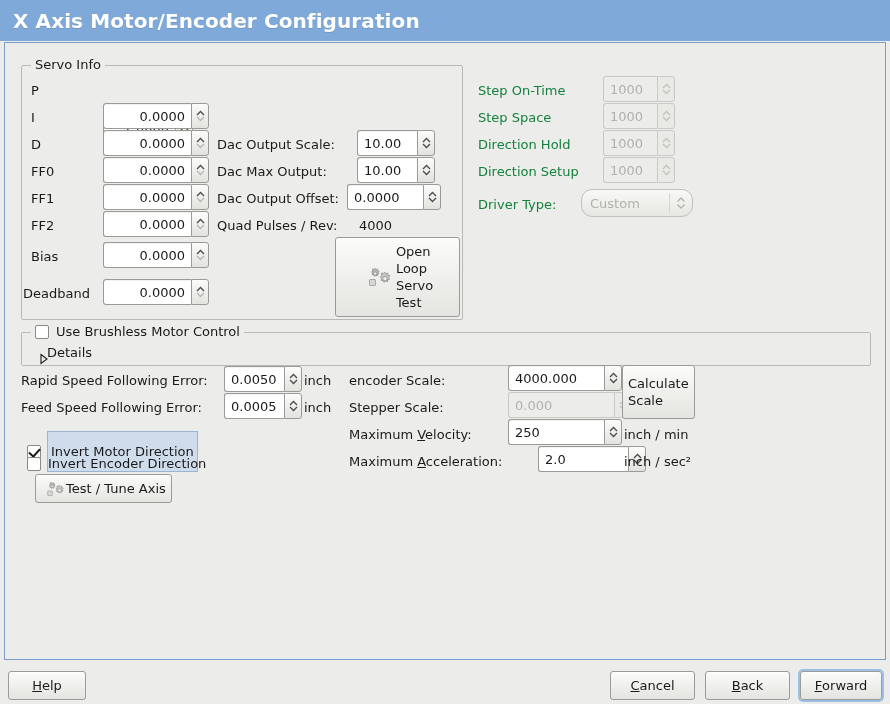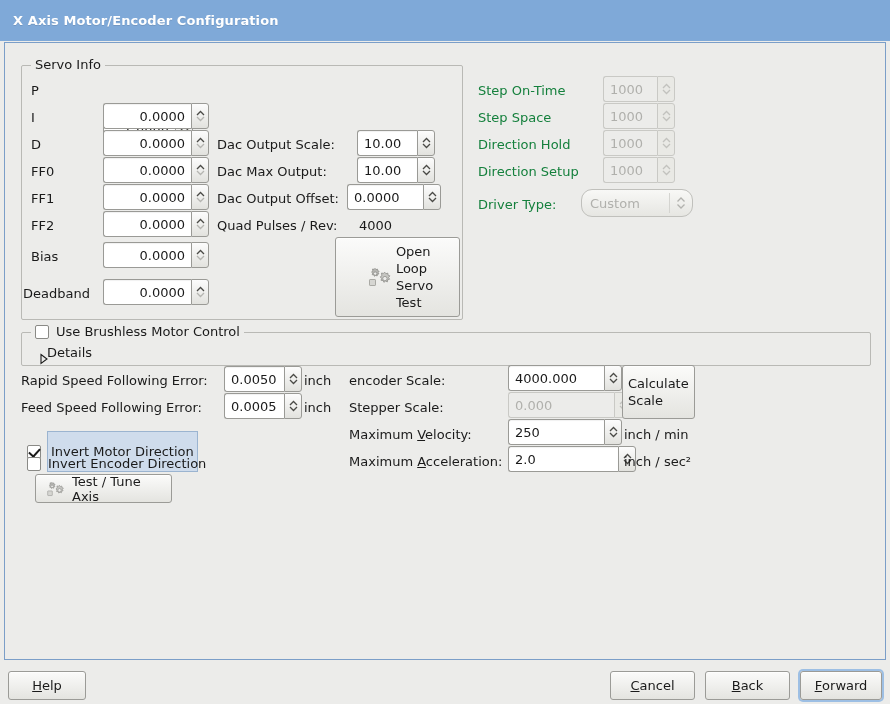--- a/index.html
+++ b/index.html
@@ -14,21 +14,21 @@
   }
   #root { position: relative; width: 890px; height: 704px; background: #ececea; }
 
   
   .titlebar {
     position: absolute; left: 0; top: 0; width: 890px; height: 41px;
     background: #7fa9d8;
     display: flex; align-items: center;
   }
   .titlebar .title {
-    color: #ffffff; font-size: 13px; font-weight: bold;
+    color: #ffffff; font-size: 20px; font-weight: bold;
     padding-left: 13px; letter-spacing: 0.1px;
     text-shadow: 0 1px 0 rgba(0,0,0,0.10);
   }
 
   
   .content {
     position: absolute; left: 4px; top: 42px;
     width: 882px; height: 618px;
     background: #ececea;
     border: 1px solid #7b9ec8;
@@ -97,21 +97,21 @@
     border: 1px solid #9b9b97;
     border-radius: 3px;
     display: flex; align-items: center; justify-content: center;
     font-size: 13px; color: #1a1a1a;
     cursor: default;
     box-shadow: 0 1px 0 rgba(255,255,255,0.7) inset;
   }
   .btn.focus { box-shadow: 0 0 0 2px #9dbfe4, 0 1px 0 rgba(255,255,255,0.7) inset; }
   .btn u { text-decoration: underline; }
 
-  .btn.iconbtn { justify-content: flex-start; padding-left: 8px; gap: 6px; }
+  .btn.iconbtn { justify-content: flex-start; padding-left: 8px; }
   .stackbtn { flex-direction: row; align-items: center; }
   .stackbtn .txt { display: flex; flex-direction: column; align-items: flex-start; line-height: 17px; }
 
   
   .cb { position: absolute; display: flex; align-items: center; gap: 7px; }
   .cb .box {
     width: 14px; height: 14px; flex: 0 0 14px;
     background: #ffffff; border: 1px solid #8a8a86; border-radius: 2px;
     position: relative;
   }
@@ -568,21 +568,21 @@
               <path d="M1 1 L4.5 4.5 L8 1" fill="none" stroke="#4a4a46" stroke-width="1.3"></path>
             </svg>
           </span>
       </div>
     </div>
     <div class="lbl" style="left:619px; top:384px;">inch / min</div>
 
     <div class="lbl" style="left:344px; top:411px;">
       <span>Maximum </span><u>A</u><span>cceleration:</span>
     </div>
-    <div class="spin" style="left:503px; top:403px; width:128px;">
+    <div class="spin" style="left:533px; top:403px; width:108px;">
       <div class="entry">2.0</div>
       <div class="btns">
         <span class="ar">
             <svg width="9" height="6" viewBox="0 0 9 6">
               <path d="M1 5 L4.5 1.5 L8 5" fill="none" stroke="#4a4a46" stroke-width="1.3"></path>
             </svg>
           </span>
         <span class="ar">
             <svg width="9" height="6" viewBox="0 0 9 6">
               <path d="M1 1 L4.5 4.5 L8 1" fill="none" stroke="#4a4a46" stroke-width="1.3"></path>

